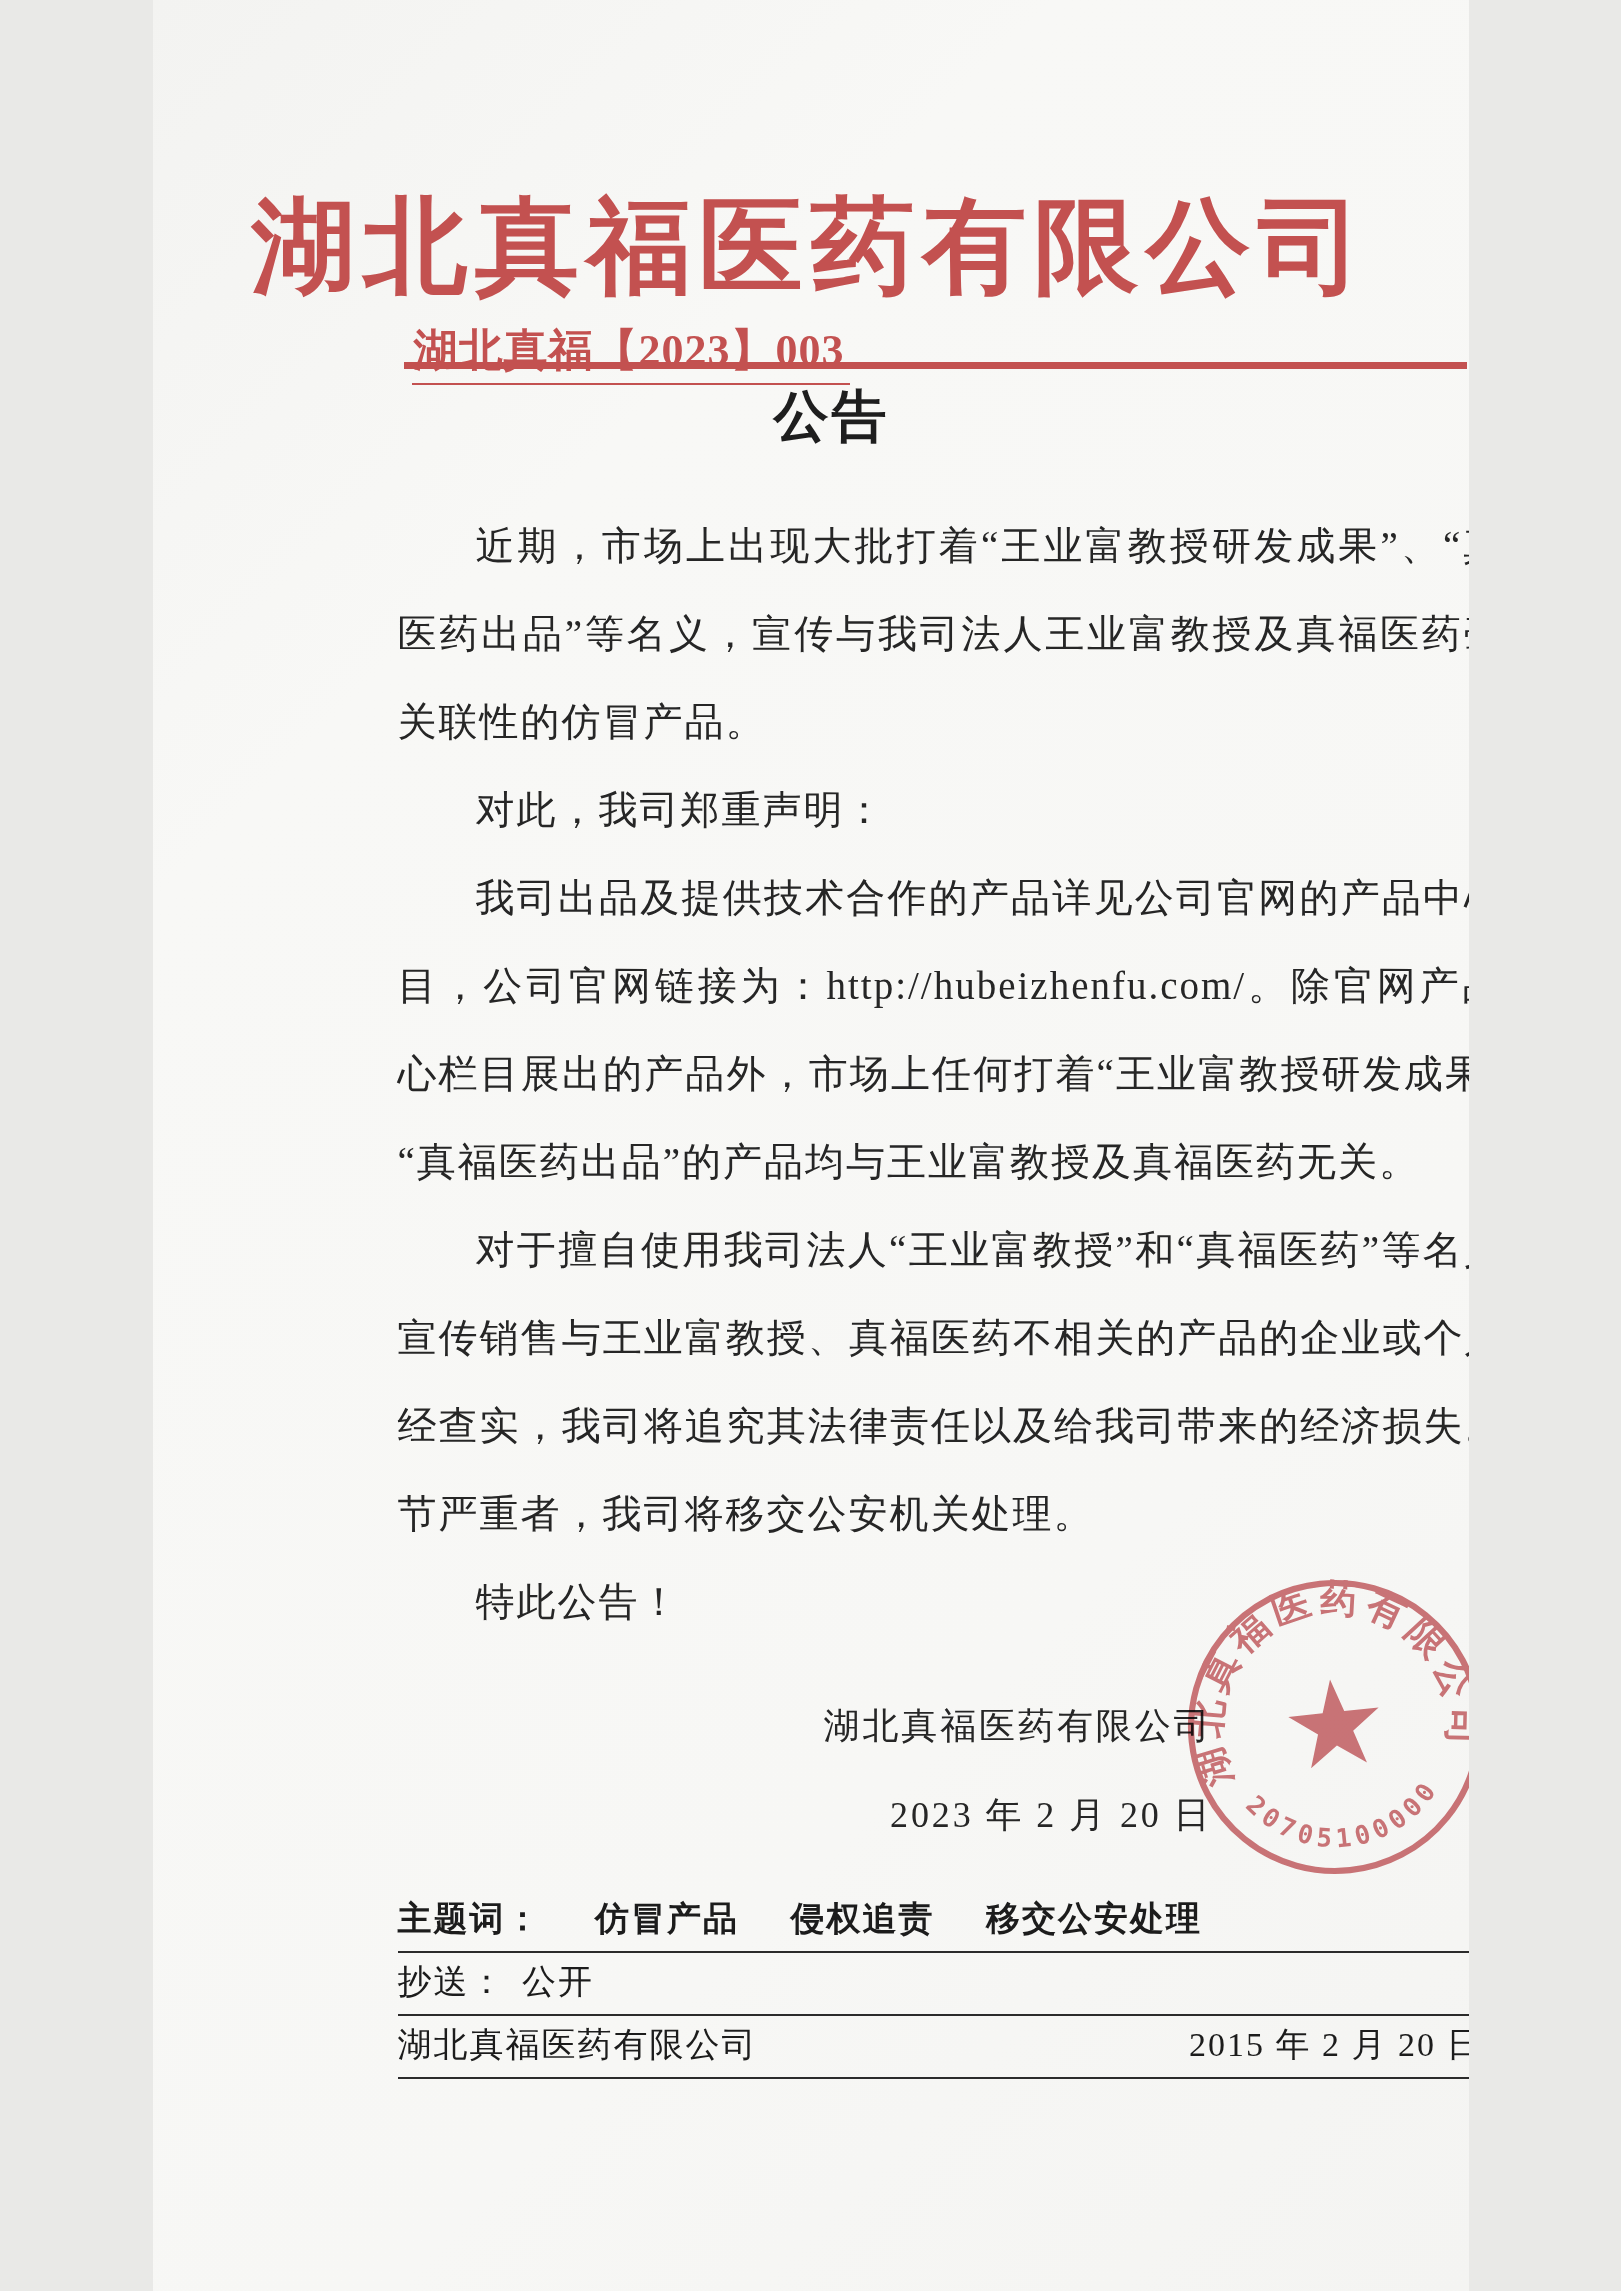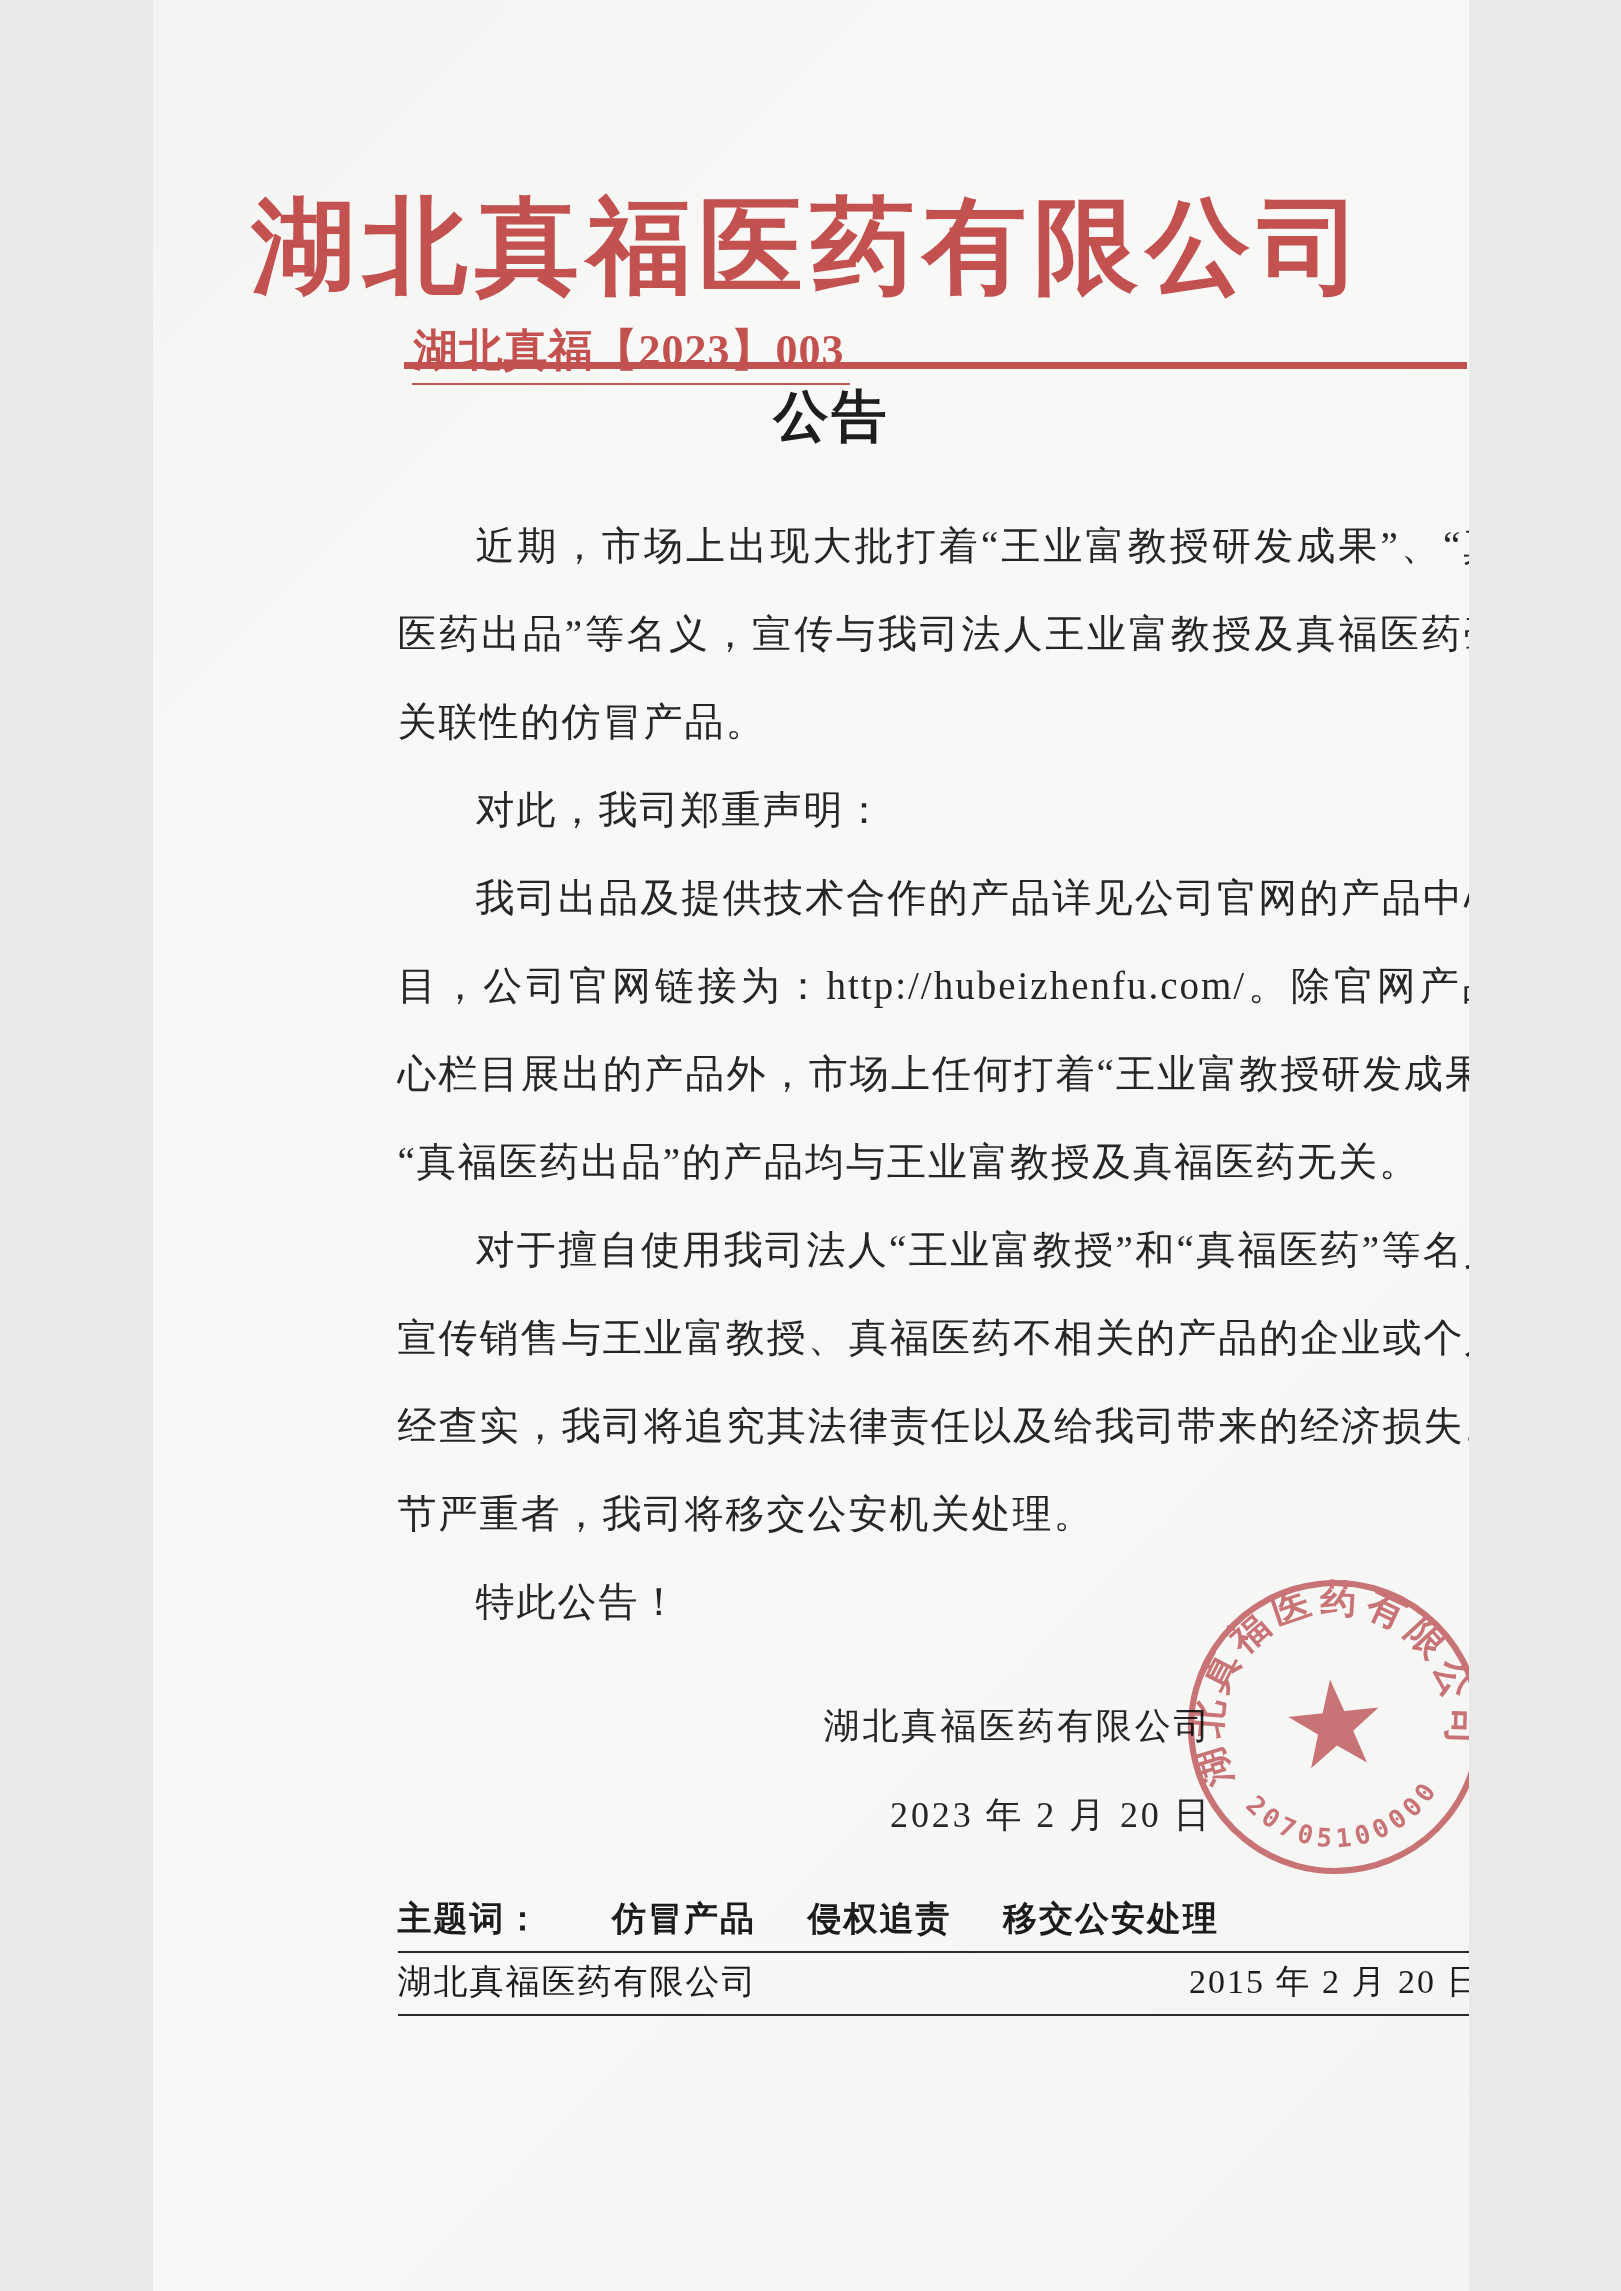--- a/index.html
+++ b/index.html
@@ -64,21 +64,21 @@
   .footer {
     position:absolute; left:245px; top:1890px; width:1157px;
     font-size:34px; color:#1c1c1c; letter-spacing:2px;
   }
   .footer-row {
     height:61px; line-height:57px;
     border-bottom:2px solid #2b2b2b;
     white-space:nowrap;
   }
   .row-subject { font-weight:bold; }
-  .subject-label { margin-right:60px; }
+  .subject-label { margin-right:43px; }
   .kw { margin-right:41px; }
   .cc-label { margin-right:5.9px; }
   .row-issue { display:flex; justify-content:space-between; }
 </style>
 </head>
 <body>
 
 <div class="page">
 
   <h1 class="title">湖北真福医药有限公司</h1>
@@ -119,20 +119,24 @@
     </svg>
   </div>
 
   <div class="footer">
     <div class="footer-row row-subject">
       <span class="subject-label">主题词：</span>
       <span class="kw">仿冒产品</span>
       <span class="kw">侵权追责</span>
       <span class="kw">移交公安处理</span>
     </div>
+    <div class="footer-row row-cc">
+      <span class="cc-label">抄送：</span>
+      <span>公开</span>
+    </div>
     <div class="footer-row row-issue">
       <span>湖北真福医药有限公司</span>
       <span>2015 年 2 月 20 日印发</span>
     </div>
   </div>
 
 </div>
 
 
 </body></html>

